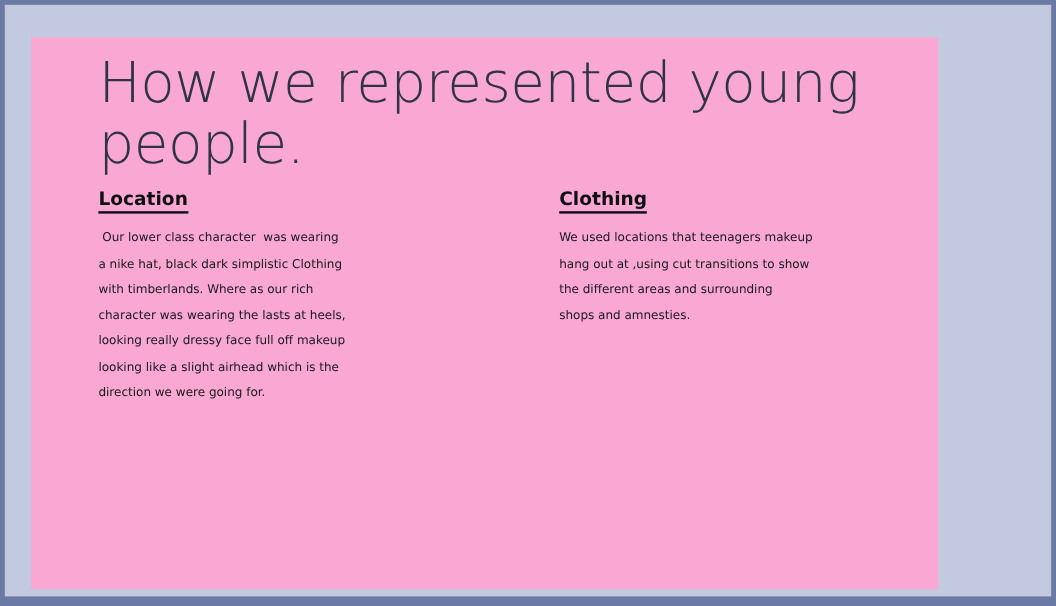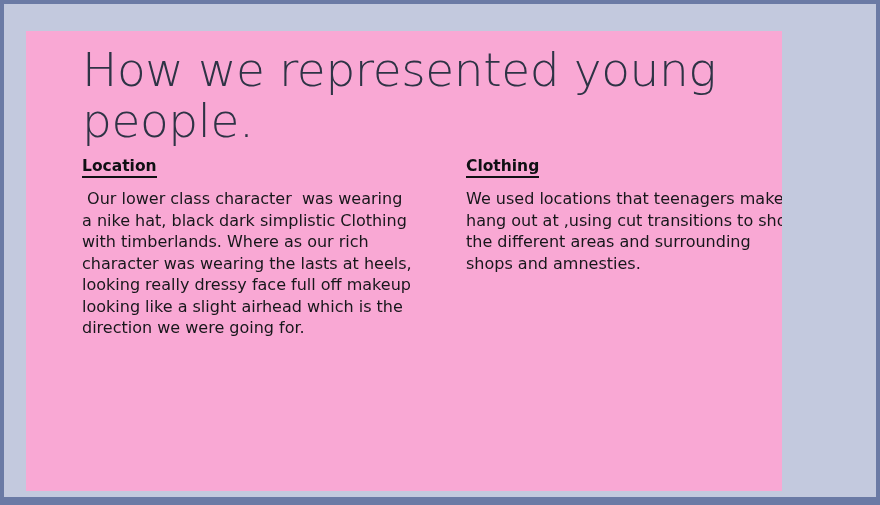--- a/index.html
+++ b/index.html
@@ -75,21 +75,21 @@
     line-height: 18px;
     font-weight: bold;
     color: #101014;
     font-family: "DejaVu Sans", sans-serif;
     border-bottom: 2px solid #101014;
     padding-bottom: 1px;
     margin: 0 0 10px 0;
   }
 
   .column-body {
-    font-size: 16px;
+    font-size: 10px;
     line-height: 21.5px;
     color: #17171b;
     font-family: "DejaVu Sans", sans-serif;
     white-space: pre-wrap;
     margin: 0;
   }
 </style>
 </head>
 <body>
 

